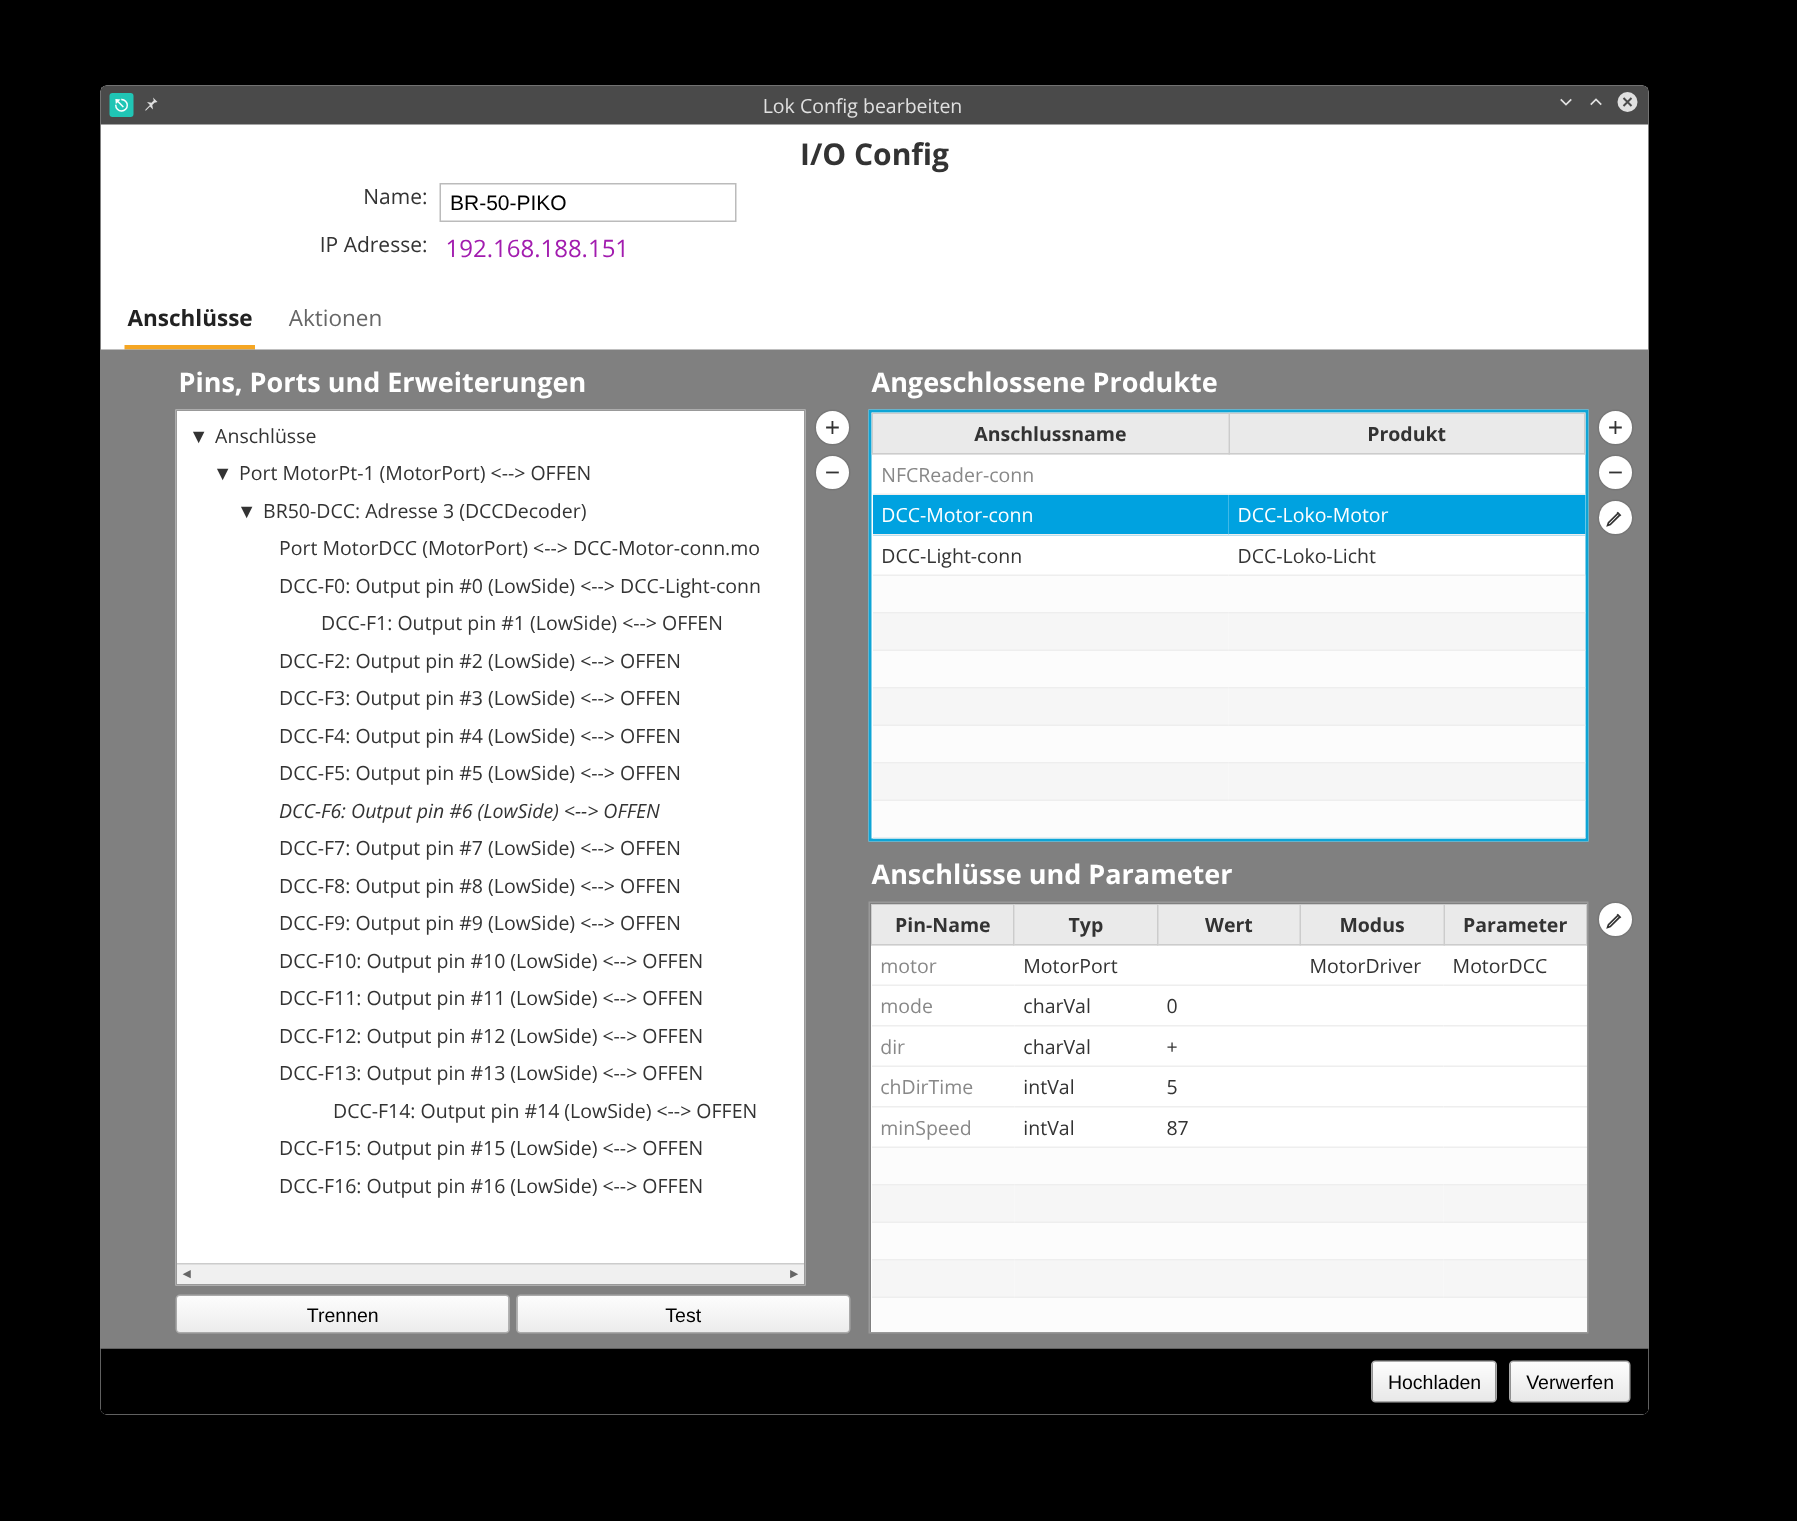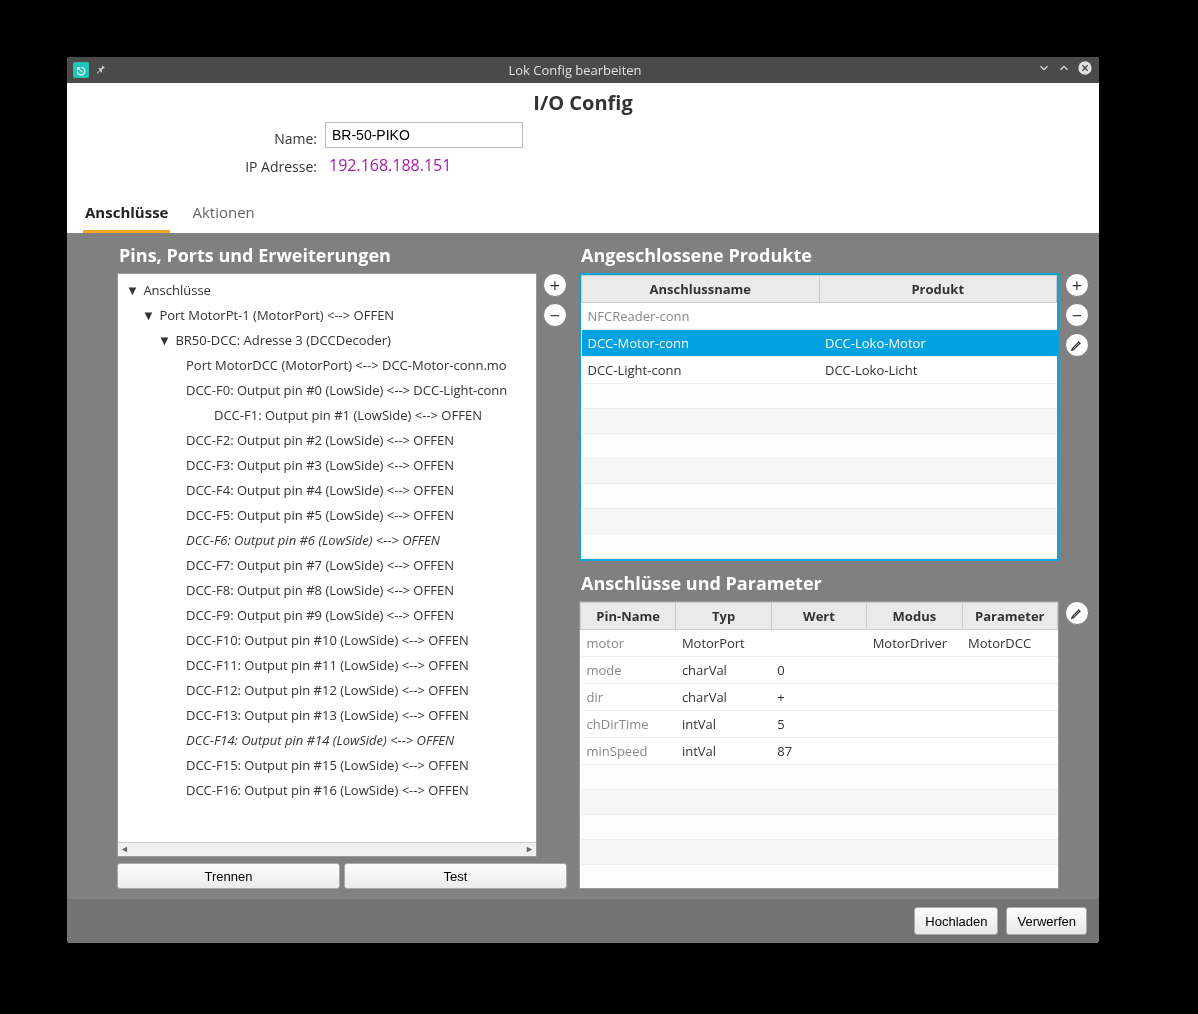--- a/index.html
+++ b/index.html
@@ -51,23 +51,22 @@
     font-size: 20px;
     font-weight:700;
     padding: 6px 0 4px;
     color:#333;
   }
   .form-rows {
     padding: 2px 0 8px 0;
   }
   .form-row {
     display:flex;
-    align-items:flex-end;
+    align-items:flex-start;
     margin-bottom:6px;
-    margin-left:32px;
   }
   .form-row .lbl {
     width: 226px;
     text-align:right;
     padding-right: 8px;
     font-size:14px;
     color:#333;
   }
   .form-row input[type=text] {
     width: 198px;
@@ -241,21 +240,21 @@
   .params-wrap {
     position:relative; display:flex; flex:1; min-height:0;
   }
   .params-table-wrap {
     flex:1; background:#fff; border:1px solid #999; overflow-y:auto;
   }
 
   .footer {
     padding: 8px 12px;
     display:flex; justify-content:flex-end; gap:8px;
-    background:#737373;
+    background:#000000;
   }
   .footer button {
     height:28px; padding:0 10px;
     background: linear-gradient(#fdfdfd,#e8e8e8);
     border:1px solid #aaa;
     border-radius:3px;
     cursor:pointer;
     font-size:13px;
   }
 </style>
@@ -338,21 +337,21 @@
                 <div class="tree-node" style="padding-left: 68px;">DCC-F4: Output pin #4 (LowSide) &lt;--&gt; OFFEN</div>
                 <div class="tree-node" style="padding-left: 68px;">DCC-F5: Output pin #5 (LowSide) &lt;--&gt; OFFEN</div>
                 <div class="tree-node" style="padding-left: 68px; font-style: italic;">DCC-F6: Output pin #6 (LowSide) &lt;--&gt; OFFEN</div>
                 <div class="tree-node" style="padding-left: 68px;">DCC-F7: Output pin #7 (LowSide) &lt;--&gt; OFFEN</div>
                 <div class="tree-node" style="padding-left: 68px;">DCC-F8: Output pin #8 (LowSide) &lt;--&gt; OFFEN</div>
                 <div class="tree-node" style="padding-left: 68px;">DCC-F9: Output pin #9 (LowSide) &lt;--&gt; OFFEN</div>
                 <div class="tree-node" style="padding-left: 68px;">DCC-F10: Output pin #10 (LowSide) &lt;--&gt; OFFEN</div>
                 <div class="tree-node" style="padding-left: 68px;">DCC-F11: Output pin #11 (LowSide) &lt;--&gt; OFFEN</div>
                 <div class="tree-node" style="padding-left: 68px;">DCC-F12: Output pin #12 (LowSide) &lt;--&gt; OFFEN</div>
                 <div class="tree-node" style="padding-left: 68px;">DCC-F13: Output pin #13 (LowSide) &lt;--&gt; OFFEN</div>
-                <div class="tree-node" style="padding-left: 68px; font-style: italic;">DCC-F14: Output pin #14 (LowSide) &lt;--&gt; OFFEN</div>
+                <div class="tree-node" style="padding-left: 104px;">DCC-F14: Output pin #14 (LowSide) &lt;--&gt; OFFEN</div>
                 <div class="tree-node" style="padding-left: 68px;">DCC-F15: Output pin #15 (LowSide) &lt;--&gt; OFFEN</div>
                 <div class="tree-node" style="padding-left: 68px;">DCC-F16: Output pin #16 (LowSide) &lt;--&gt; OFFEN</div>
               </div>
           </div>
           <div class="tree-hscroll"></div>
         </div>
         <div class="side-btns">
           <div class="circle-btn">+</div>
           <div class="circle-btn">−</div>
         </div>

